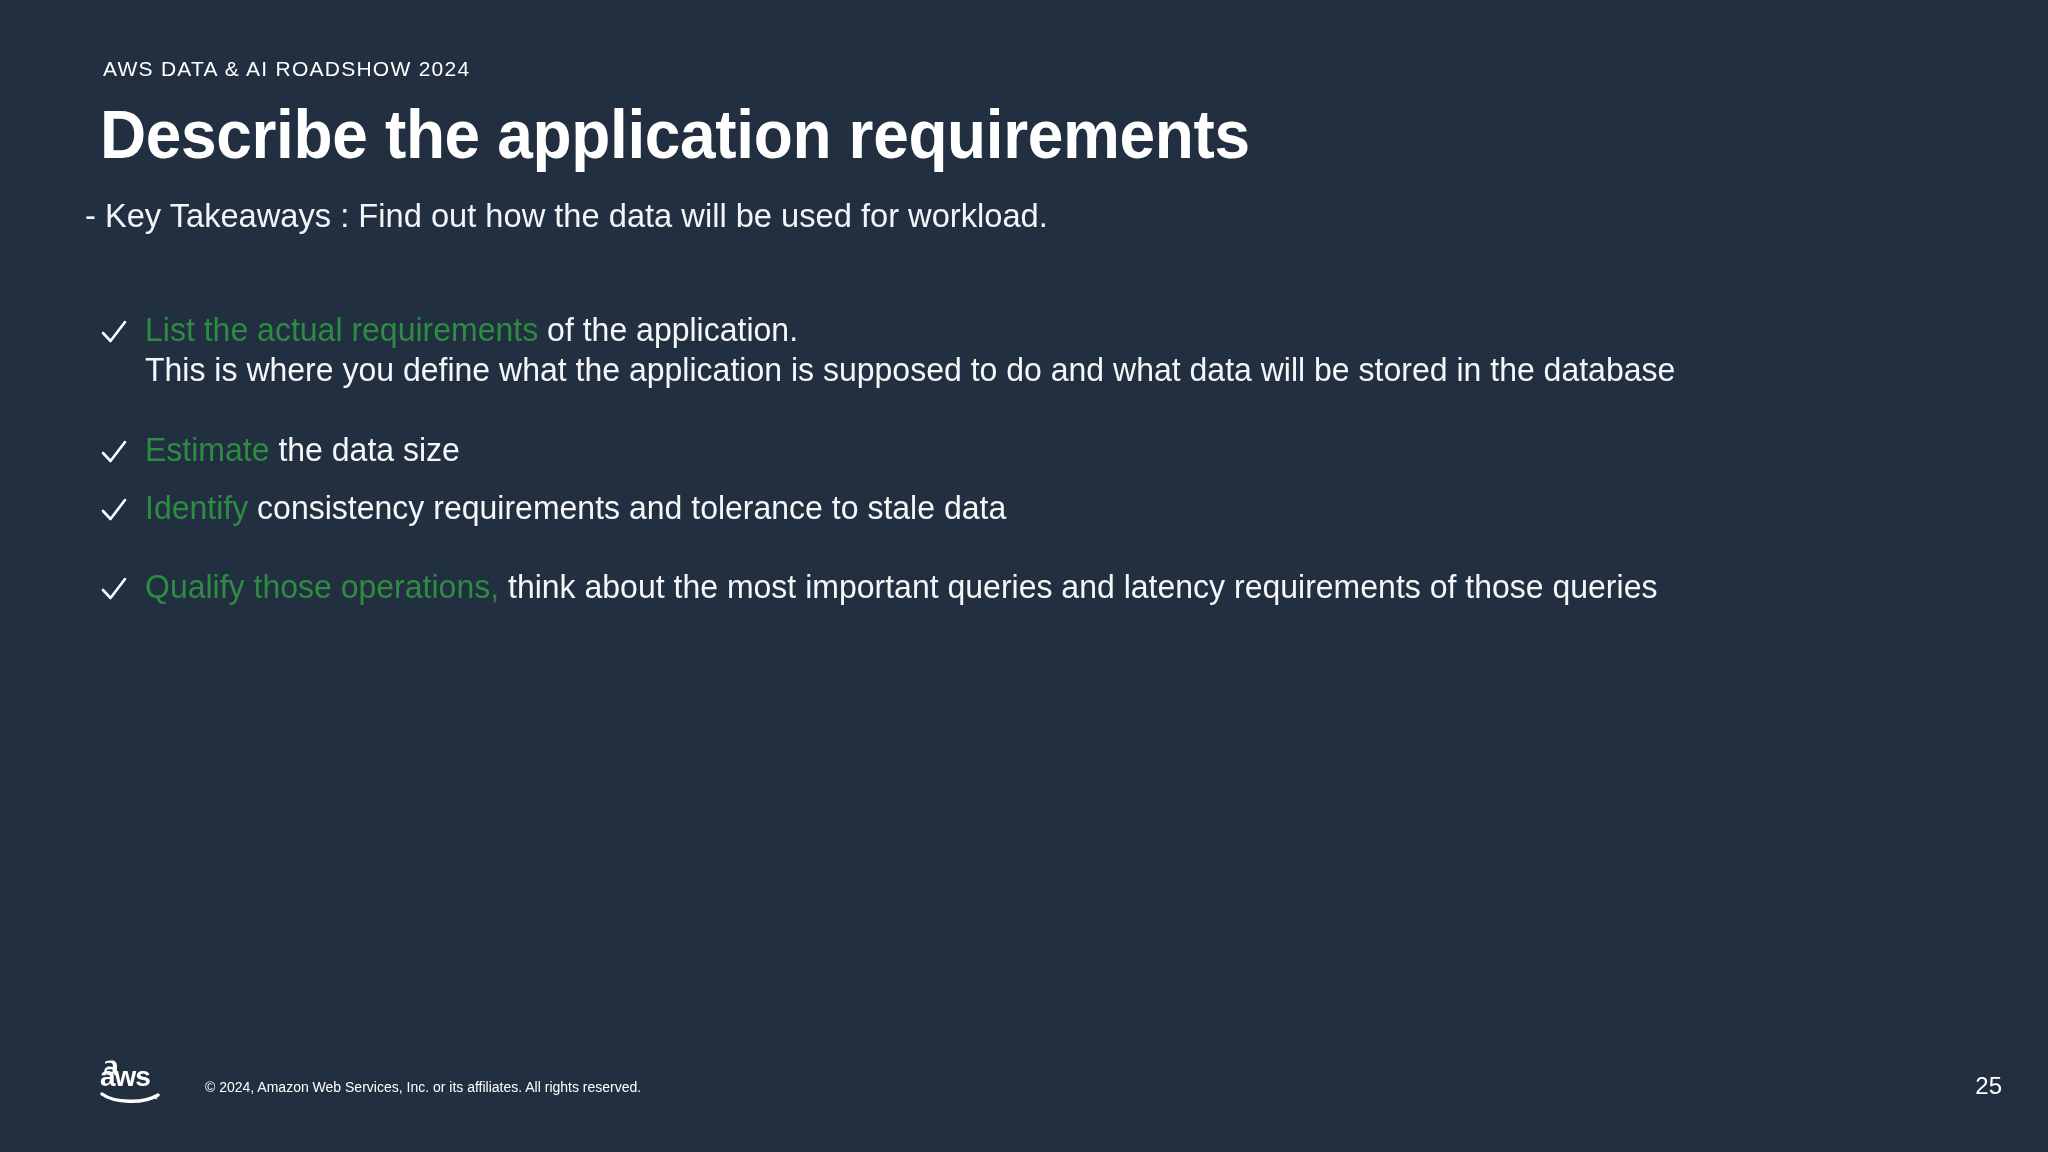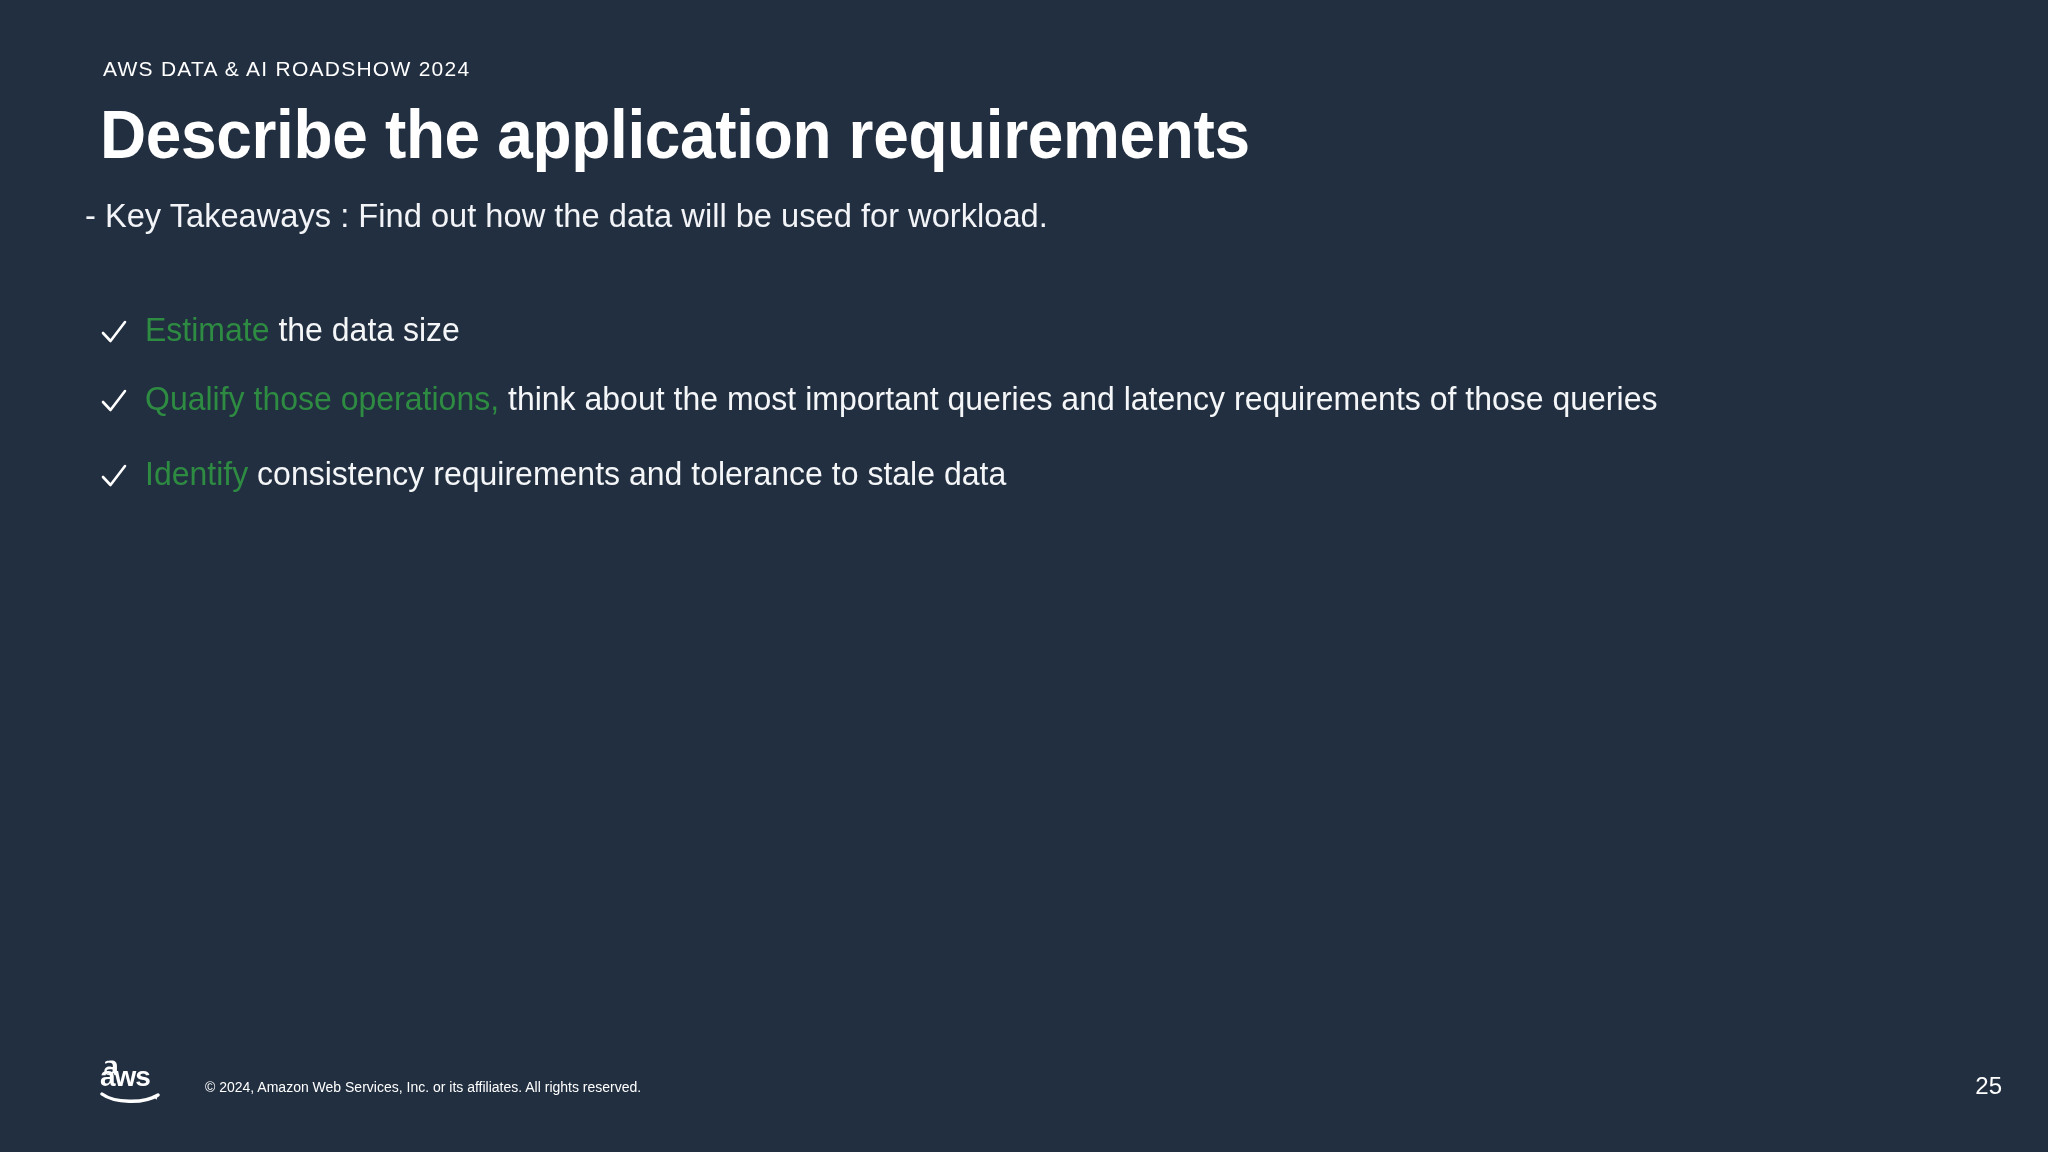--- a/index.html
+++ b/index.html
@@ -86,21 +86,21 @@
   .accent { color: #2e8b42; }
   .bullet-body {
     display: block;
     font-size: 33px;
     line-height: 1.1;
     color: #f4f6f8;
     margin-top: 4px;
     transform: scaleX(0.97);
     transform-origin: left top;
   }
-  .b-gap-sm { margin-bottom: 33px; }
+  .b-gap-sm { margin-bottom: 22px; }
   .b-gap-md { margin-bottom: 38px; }
 
   
   .footer-logo {
     position: absolute;
     left: 100px;
     top: 1060px;
     width: 66px;
     height: 46px;
   }
@@ -127,47 +127,56 @@
 <div class="slide">
 
   <div class="eyebrow">AWS DATA &amp; AI ROADSHOW 2024</div>
 
   <div class="slide-title">Describe the application requirements</div>
 
   <div class="subtitle">- Key Takeaways  : Find out how the data will be used for workload.</div>
 
   <div class="bullets">
 
+    <div class="bullet">
+      <span class="check-icon">
+        <svg viewBox="0 0 28 32" aria-hidden="true">
+          <path d="M3 17 L10.5 25 L25 6" fill="none" stroke="currentColor" stroke-width="2.6" stroke-linecap="round" stroke-linejoin="round"></path>
+        </svg>
+      </span>
+      <div class="bullet-text"><span class="accent">List the actual requirements</span><span> of the application.</span></div>
+      <div class="bullet-body">This is where you define what the application is supposed to do and what data will be stored in the database</div>
+    </div>
 
     <div class="bullet b-gap-sm">
       <span class="check-icon">
         <svg viewBox="0 0 28 32" aria-hidden="true">
           <path d="M3 17 L10.5 25 L25 6" fill="none" stroke="currentColor" stroke-width="2.6" stroke-linecap="round" stroke-linejoin="round"></path>
         </svg>
       </span>
       <div class="bullet-text"><span class="accent">Estimate</span><span> the data size</span></div>
     </div>
 
 
+    <div class="bullet">
+      <span class="check-icon">
+        <svg viewBox="0 0 28 32" aria-hidden="true">
+          <path d="M3 17 L10.5 25 L25 6" fill="none" stroke="currentColor" stroke-width="2.6" stroke-linecap="round" stroke-linejoin="round"></path>
+        </svg>
+      </span>
+      <div class="bullet-text"><span class="accent">Identify</span><span> consistency requirements and tolerance to stale data</span></div>
+    </div>
+
     <div class="bullet b-gap-md">
       <span class="check-icon">
         <svg viewBox="0 0 28 32" aria-hidden="true">
           <path d="M3 17 L10.5 25 L25 6" fill="none" stroke="currentColor" stroke-width="2.6" stroke-linecap="round" stroke-linejoin="round"></path>
         </svg>
       </span>
       <div class="bullet-text"><span class="accent">Qualify those operations,</span><span> think about the most important queries and latency requirements of those queries</span></div>
-    </div>
-
-    <div class="bullet">
-      <span class="check-icon">
-        <svg viewBox="0 0 28 32" aria-hidden="true">
-          <path d="M3 17 L10.5 25 L25 6" fill="none" stroke="currentColor" stroke-width="2.6" stroke-linecap="round" stroke-linejoin="round"></path>
-        </svg>
-      </span>
-      <div class="bullet-text"><span class="accent">Identify</span><span> consistency requirements and tolerance to stale data</span></div>
     </div>
 
   </div>
 
   <div class="footer-logo">
     <svg viewBox="0 0 66 46" width="66" height="46" aria-hidden="true">
       <g fill="#ffffff">
         <path d="M12.8 18.0c0 .9.1 1.6.3 2.1.2.5.5 1.1.9 1.7.1.2.2.4.2.6 0 .3-.2.5-.5.7l-1.6 1.1c-.2.2-.5.2-.7.2-.3 0-.6-.1-.8-.4-.4-.4-.7-.9-1-1.4-.3-.5-.6-1.1-.9-1.8-1.9 2.3-4.4 3.4-7.3 3.4-2.1 0-3.7-.6-5-1.8C-5.2 21.2-5.8 19.6-5.8 17.6c0-2.1.7-3.8 2.2-5.1 1.5-1.3 3.5-1.9 6-1.9.8 0 1.7.1 2.6.2.9.1 1.8.3 2.8.5v-1.8c0-1.9-.4-3.2-1.2-4-.8-.8-2.2-1.2-4.1-1.2-.9 0-1.8.1-2.7.3-.9.2-1.8.5-2.7.9-.4.2-.7.3-.9.3-.1 0-.3.1-.4.1-.3 0-.5-.2-.5-.7V3.9c0-.4.1-.7.2-.9.1-.2.4-.3.8-.5 0.9-.5 2-.8 3.2-1.1C2.8 1.1 4.1 1 5.5 1c3.1 0 5.3.7 6.8 2.1 1.4 1.4 2.1 3.5 2.1 6.3v8.6h-1.6zM1.2 22.3c.8 0 1.7-.2 2.6-.5.9-.3 1.7-.9 2.4-1.6.4-.5.7-1 .9-1.6.2-.6.3-1.3.3-2.2v-1c-.7-.2-1.5-.3-2.3-.4-.8-.1-1.6-.1-2.4-.1-1.7 0-2.9.3-3.8 1-.8.7-1.2 1.6-1.2 2.9 0 1.2.3 2 .9 2.6.6.6 1.5.9 2.6.9z" transform="translate(8,0) scale(0.62)"></path>
       </g>
       <text x="0" y="26" font-family="&quot;Liberation Sans&quot;, sans-serif" font-size="28" font-weight="700" fill="#ffffff" letter-spacing="-1">aws</text>

